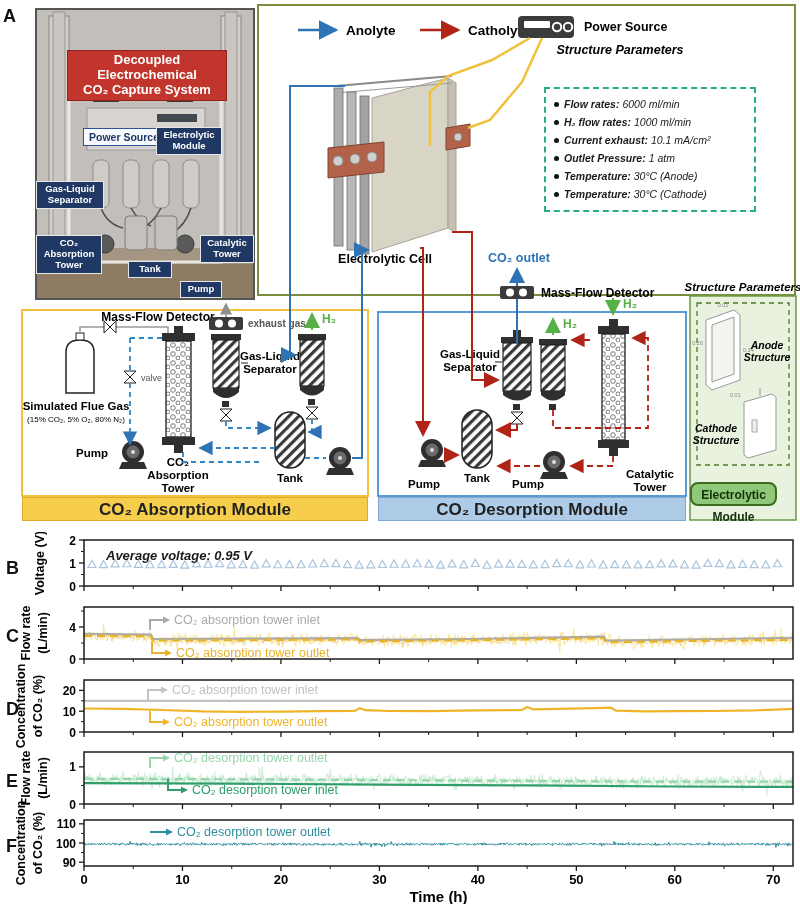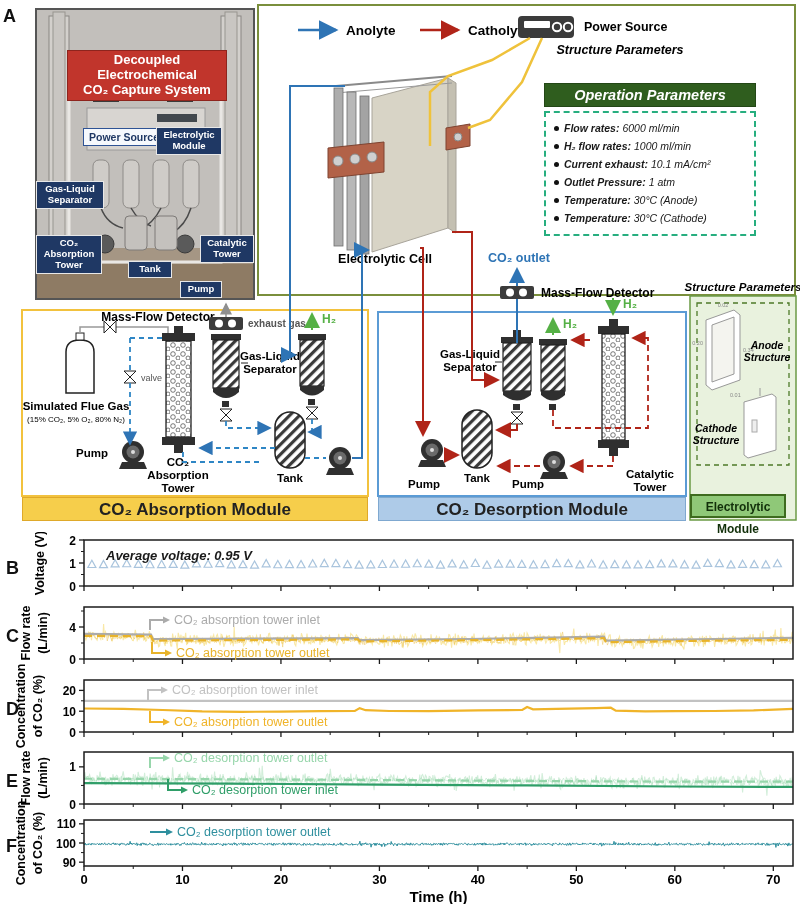--- a/index.html
+++ b/index.html
@@ -357,21 +357,20 @@
       <rect x="500" y="286" width="34" height="13" rx="2" fill="#3b3b3b"></rect>
       <circle cx="510" cy="292.5" r="4" fill="#fff"></circle>
         <circle cx="523" cy="292.5" r="4" fill="#fff"></circle>
     </g>
     <line x1="517" y1="286" x2="517" y2="269" stroke="#2e74b5" stroke-width="2" marker-end="url(#aBlue)"></line>
     <text x="519" y="262" font-size="12.5" font-weight="bold" fill="#2e74b5" text-anchor="middle">CO₂ outlet</text>
     <text x="541" y="297" font-size="12" font-weight="bold">Mass-Flow Detector</text>
   </svg>
 
   <div class="abs op-box">
-    <div class="op-header">Operation Parameters</div>
     <div class="op-list">
       <div class="op-item">
           <span class="dot"></span>
           <b>Flow rates:</b>
           <span>6000 ml/min</span>
         </div>
       <div class="op-item">
           <span class="dot"></span>
           <b>H₂ flow rates:</b>
           <span>1000 ml/min</span>
@@ -394,21 +393,21 @@
       <div class="op-item">
           <span class="dot"></span>
           <b>Temperature:</b>
           <span>30°C (Cathode)</span>
         </div>
     </div>
   </div>
 
   <div class="abs banner banner-yellow" style="left:22px;top:497px;width:346px;">CO₂ Absorption Module</div>
   <div class="abs banner banner-blue" style="left:378px;top:497px;width:308px;">CO₂ Desorption Module</div>
-  <div class="abs banner banner-green" style="left:690px;top:494px;width:96px;line-height:22px;">Electrolytic Module</div>
+  <div class="abs banner banner-green" style="left:690px;top:482px;width:87px;line-height:22px;border-radius:8px;">Electrolytic Module</div>
 
   <svg id="charts" class="abs" style="left:0;top:532px;" width="800" height="372" viewBox="0 532 800 372">
       <path d="M91.87777777777778,560.287975060977 L87.87777777777778,567.4879750609771 L95.87777777777778,567.4879750609771 Z" fill="none" stroke="#a9c4dd" stroke-width="1.2"></path>
       <path d="M103.4975,560.3989156417734 L99.4975,567.5989156417735 L107.4975,567.5989156417735 Z" fill="none" stroke="#a9c4dd" stroke-width="1.2"></path>
       <path d="M115.11722222222222,559.6959307198786 L111.11722222222222,566.8959307198786 L119.11722222222222,566.8959307198786 Z" fill="none" stroke="#a9c4dd" stroke-width="1.2"></path>
       <path d="M126.73694444444445,559.54112728104 L122.73694444444445,566.74112728104 L130.73694444444445,566.74112728104 Z" fill="none" stroke="#a9c4dd" stroke-width="1.2"></path>
       <path d="M138.35666666666665,560.1113625409827 L134.35666666666665,567.3113625409827 L142.35666666666665,567.3113625409827 Z" fill="none" stroke="#a9c4dd" stroke-width="1.2"></path>
       <path d="M149.9763888888889,560.5524308741651 L145.9763888888889,567.7524308741652 L153.9763888888889,567.7524308741652 Z" fill="none" stroke="#a9c4dd" stroke-width="1.2"></path>
       <path d="M161.5961111111111,560.3253984294831 L157.5961111111111,567.5253984294832 L165.5961111111111,567.5253984294832 Z" fill="none" stroke="#a9c4dd" stroke-width="1.2"></path>
       <path d="M173.21583333333336,560.2728591111116 L169.21583333333336,567.4728591111117 L177.21583333333336,567.4728591111117 Z" fill="none" stroke="#a9c4dd" stroke-width="1.2"></path>

